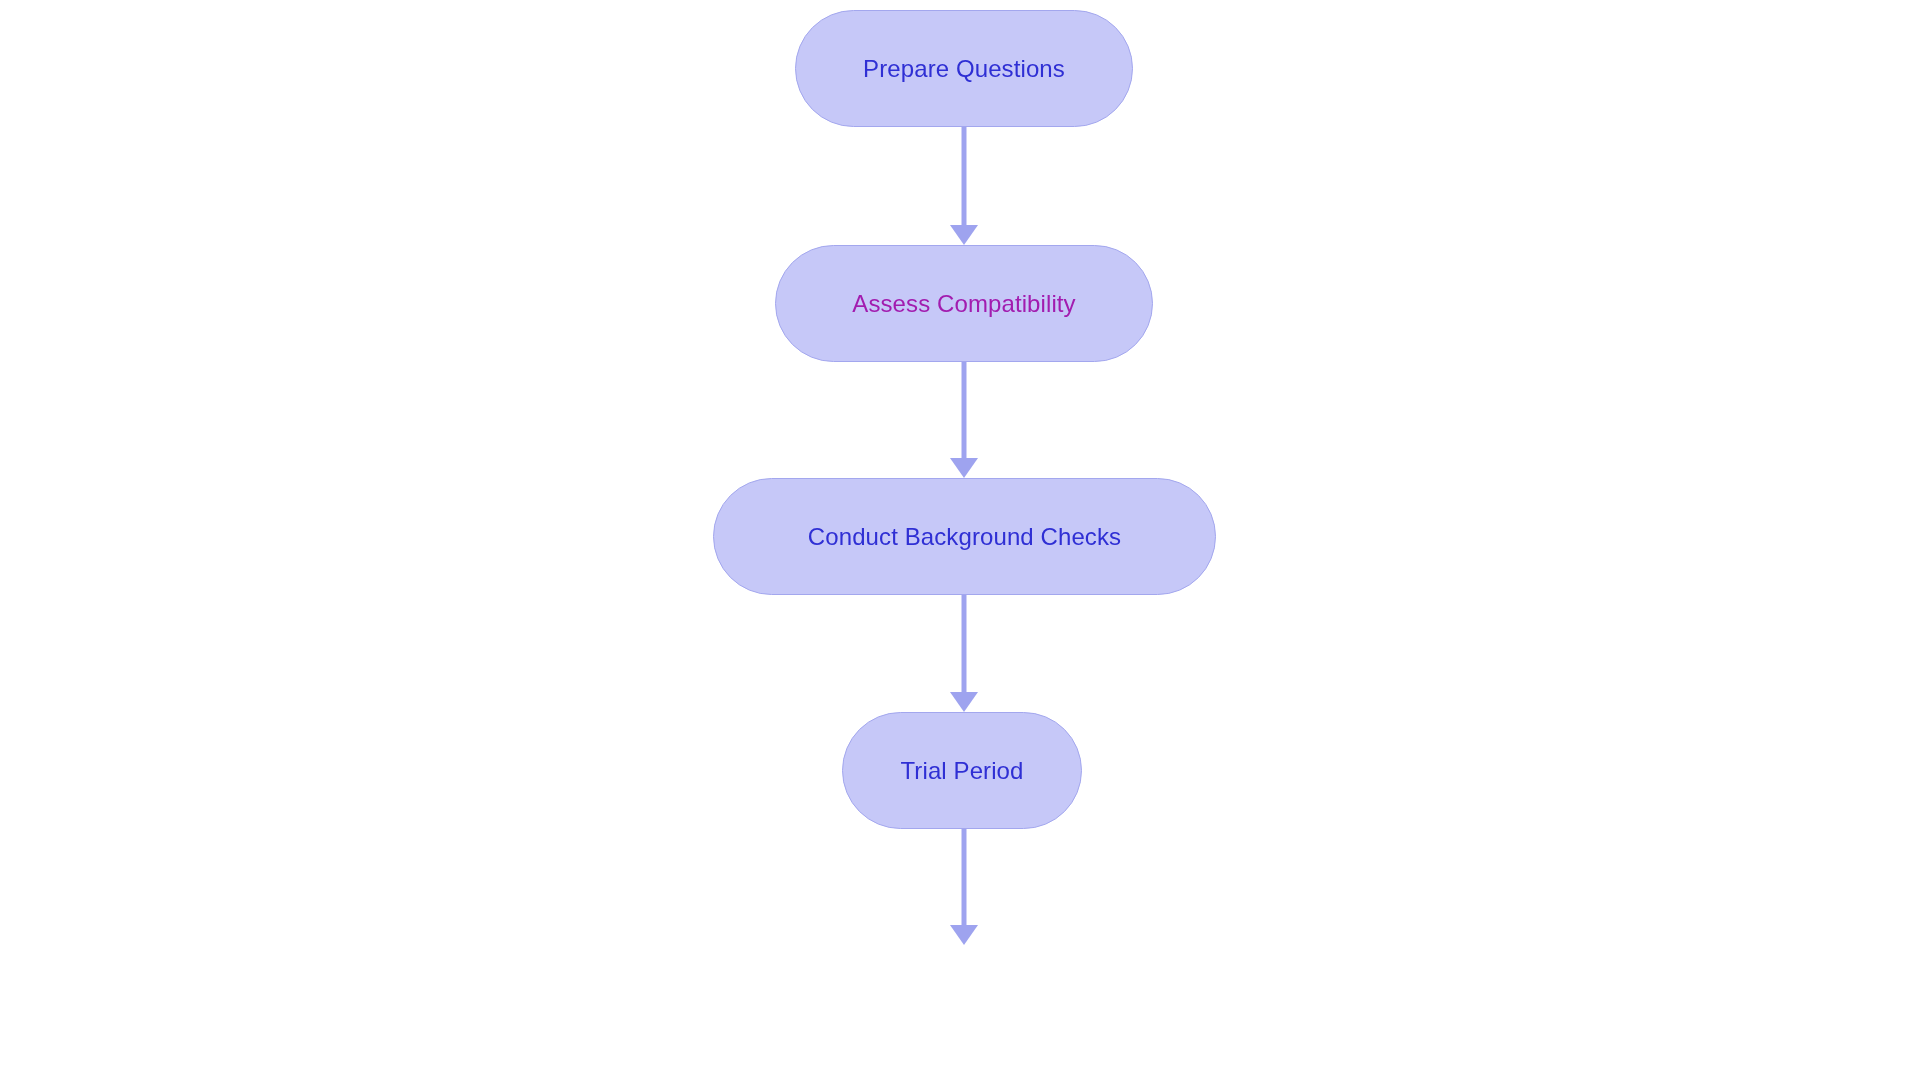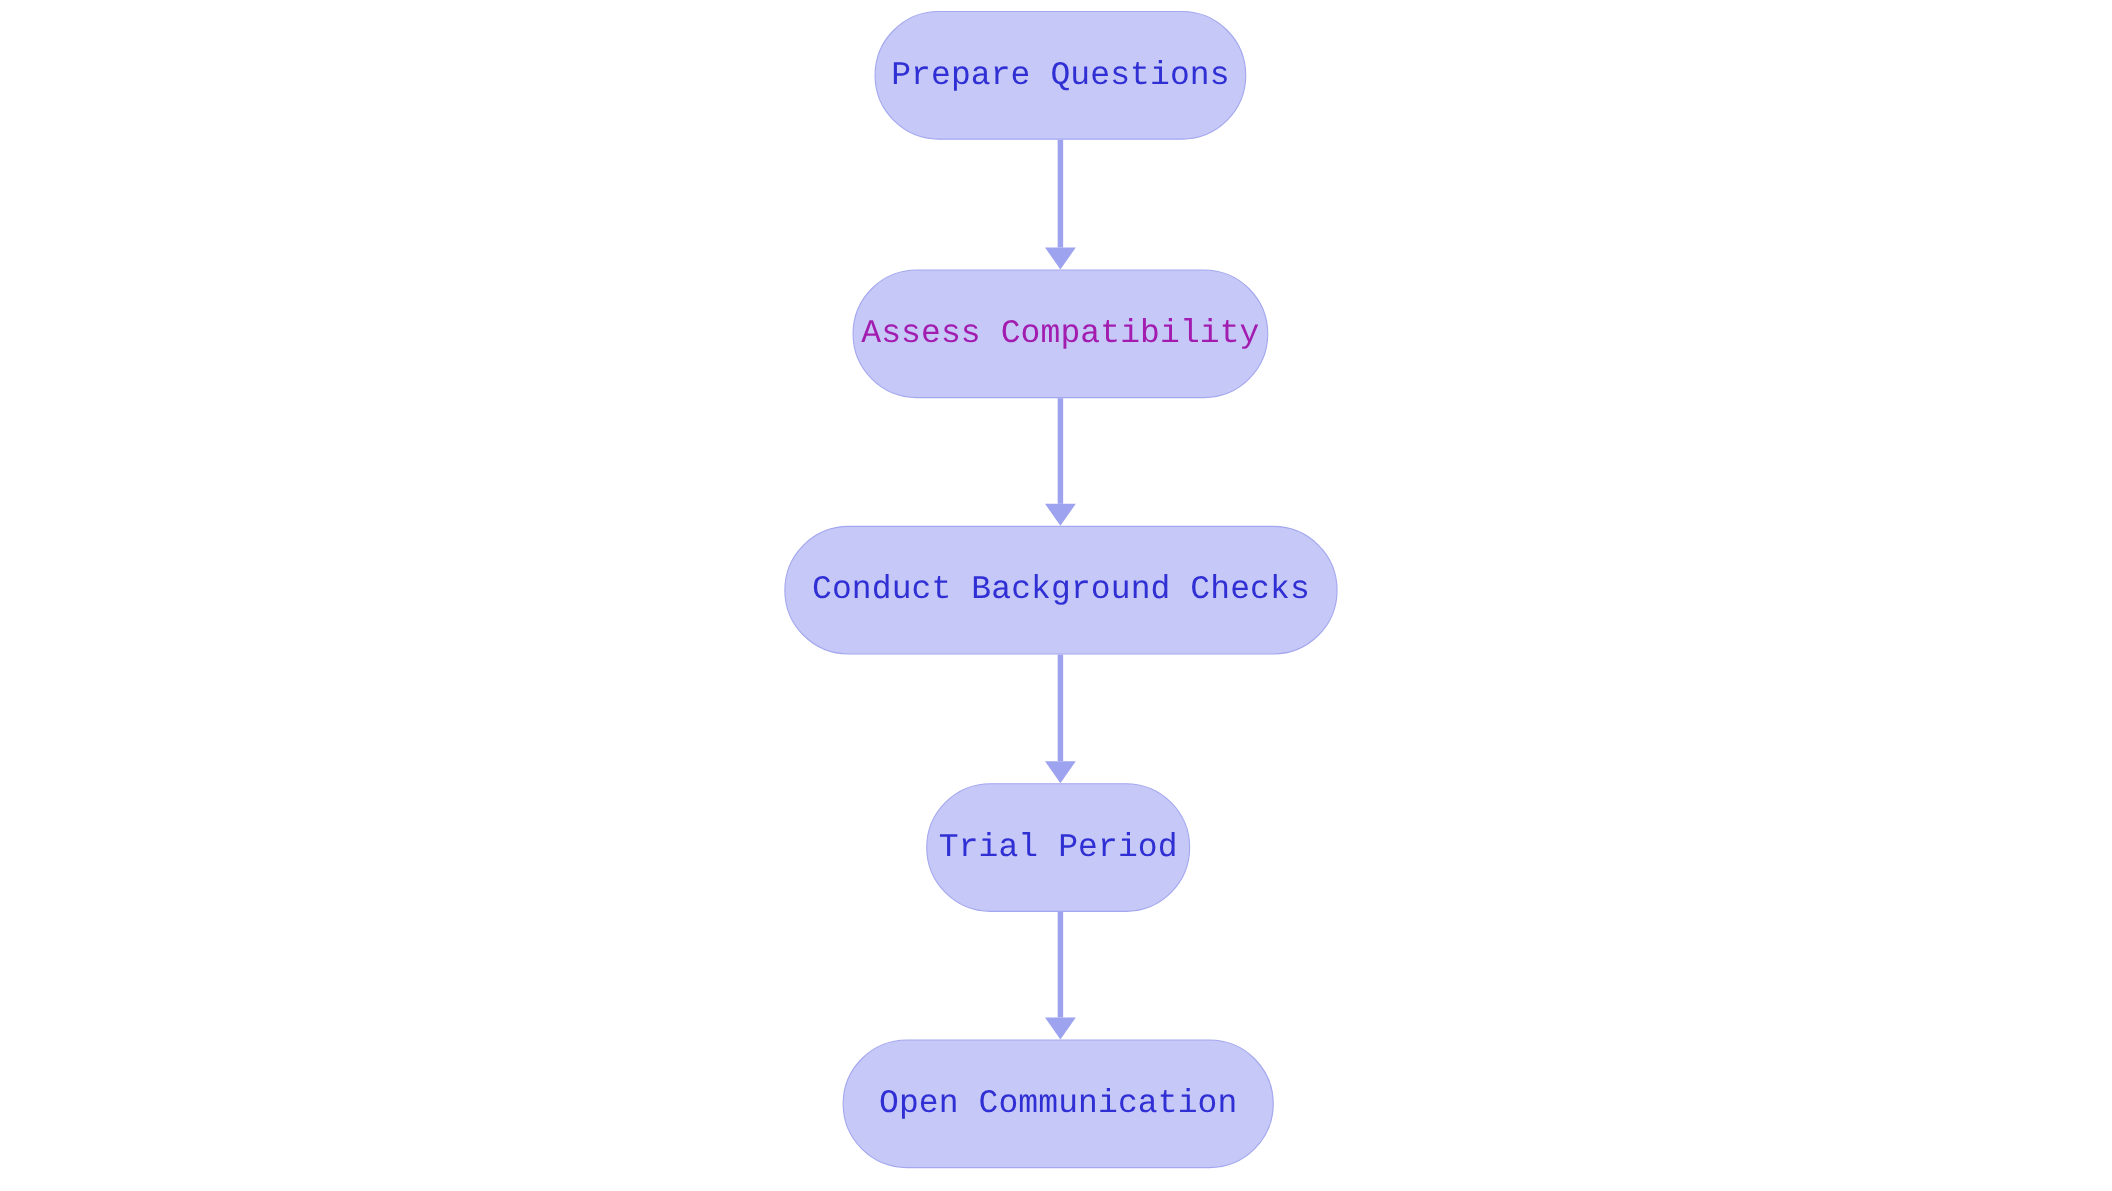--- a/index.html
+++ b/index.html
@@ -26,26 +26,26 @@
     background: #c6c8f8;
     border: 1.6px solid #a3a7ee;
     border-radius: 999px;
     display: flex;
     align-items: center;
     justify-content: center;
     text-align: center;
   }
   .flow-node-label {
     color: #2f2fd4;
-    font-size: 30px;
+    font-size: 24px;
     font-weight: 400;
     letter-spacing: 0.1px;
     line-height: 1;
     white-space: nowrap;
-    font-family: Liberation Mono, monospace;
+    font-family: Liberation Sans, sans-serif;
   }
   .flow-connector {
     position: absolute;
     overflow: visible;
   }
   .connector-line {
     stroke: #9ea3ef;
     stroke-width: 5;
     fill: none;
   }
@@ -78,16 +78,13 @@
     </div>
     <div class="flow-node" style="left: 775px; top: 245px; width: 378px; height: 117px; background: rgb(198, 200, 248); border-color: rgb(163, 167, 238);">
       <span class="flow-node-label" style="color: #a21caf;">Assess Compatibility</span>
     </div>
     <div class="flow-node" style="left: 842px; top: 712px; width: 240px; height: 117px; background: rgb(198, 200, 248); border-color: rgb(163, 167, 238);">
       <span class="flow-node-label" style="color: rgb(47, 47, 212);">Trial Period</span>
     </div>
     <div class="flow-node" style="left: 713px; top: 478px; width: 503px; height: 117px; background: rgb(198, 200, 248); border-color: rgb(163, 167, 238);">
       <span class="flow-node-label" style="color: rgb(47, 47, 212);">Conduct Background Checks</span>
     </div>
-    <div class="flow-node" style="left: 766px; top: 945px; width: 392px; height: 117px; background: rgb(198, 200, 248); border-color: rgb(163, 167, 238);">
-      <span class="flow-node-label" style="color: rgb(47, 47, 212);">Open Communication</span>
-    </div>
   </div>
 
 </body></html>

